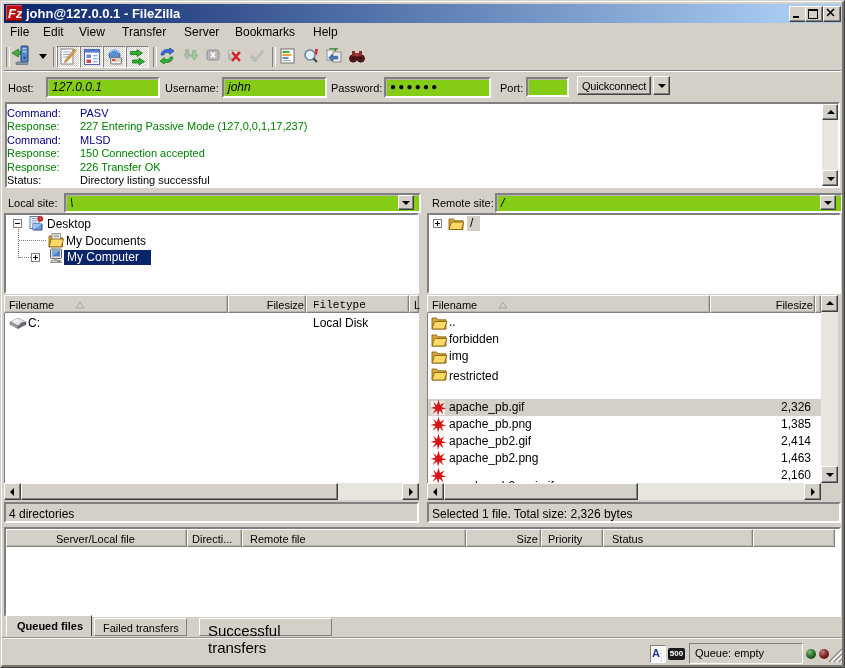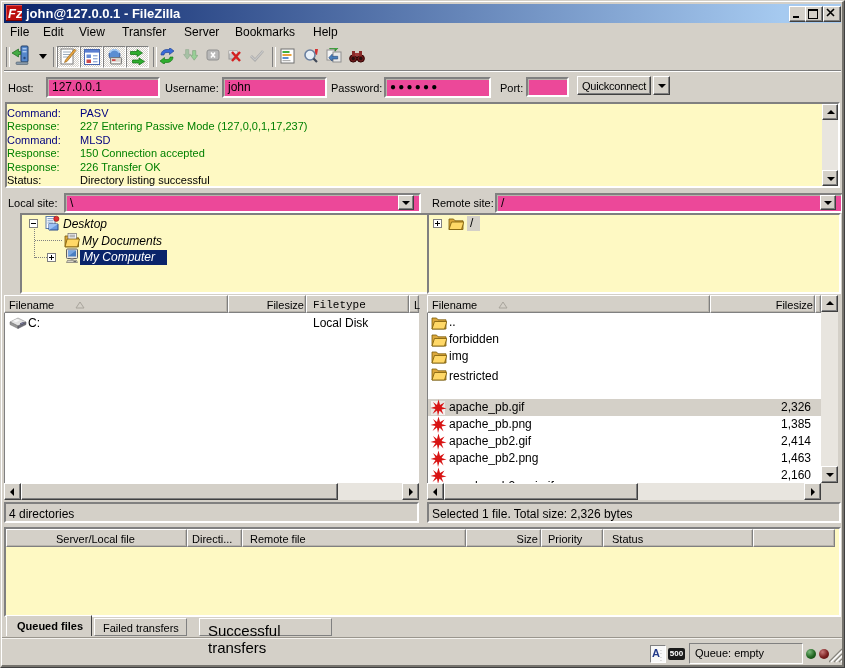--- a/index.html
+++ b/index.html
@@ -1,23 +1,23 @@
 <!DOCTYPE html>
 <html><head>
 <meta charset="utf-8">
 <style>
 html,body{margin:0;padding:0;width:845px;height:668px;overflow:hidden;}
 body{background:#d4d0c8;font-family:"Liberation Sans",sans-serif;font-size:12px;color:#000;}
 .abs{position:absolute;}
 .b0{position:absolute;inset:0;border:1px solid;border-color:#d4d0c8 #404040 #404040 #d4d0c8;pointer-events:none;z-index:50;}
 .b1{position:absolute;inset:1px;border:1px solid;border-color:#fff #76746e #76746e #fff;border-right-width:2px;border-bottom-width:2px;pointer-events:none;z-index:50;}
-.sunken{border:2px solid;border-color:#808080 #fff #fff #808080;background:#fef9c3;}
+.sunken{border:2px solid;border-color:#808080 #fff #fff #808080;background:#ffffff;}
 .sunken1{border:1px solid;border-color:#808080 #fff #fff #808080;}
 .raised{border:1px solid;border-color:#fff #404040 #404040 #fff;box-shadow:inset -1px -1px 0 #808080,inset 1px 1px 0 #d4d0c8;background:#d4d0c8;}
-.field{border:2px solid;border-color:#808080 #fff #fff #808080;background:#ec4899;box-shadow:inset 1px 1px 0 #b8b4ac;}
+.field{border:2px solid;border-color:#808080 #fff #fff #808080;background:#84cc16;box-shadow:inset 1px 1px 0 #b8b4ac;font-style:italic;}
 .hdrcell{position:absolute;top:0;height:18px;border:1px solid;border-color:#fff #808080 #808080 #fff;box-shadow:inset -1px -1px 0 #b8b4ac;background:#d4d0c8;box-sizing:border-box;}
 .hdrtxt{position:absolute;top:3px;white-space:nowrap;font-size:11px;}
 .sbbtn{position:absolute;border:1px solid;border-color:#fff #404040 #404040 #fff;box-shadow:inset -1px -1px 0 #808080;background:#d4d0c8;box-sizing:border-box;}
 .arrow{position:absolute;width:0;height:0;}
 .track{background:#e8e5df;}
 .thumb{position:absolute;border:1px solid;border-color:#fff #404040 #404040 #fff;box-shadow:inset -1px -1px 0 #808080;background:#d4d0c8;box-sizing:border-box;}
 .dotv{border-left:1px dotted #808080;}
 .doth{border-top:1px dotted #808080;}
 .pm{position:absolute;width:9px;height:9px;background:#fff;border:1px solid #808080;box-sizing:border-box;}
 .pm:before{content:"";position:absolute;left:1px;top:3px;width:5px;height:1px;background:#000;}
@@ -196,21 +196,21 @@
 <div class="raised abs" style="left:398px;top:195px;width:16px;height:15px;box-sizing:border-box;">
     <div class="arrow" style="left:3px;top:5px;border-left:4px solid transparent;border-right:4px solid transparent;border-top:4px solid #000;"></div>
   </div>
 
 <div class="abs" style="left:432px;top:197px;font-size:11px;">Remote site:</div>
 <div class="field abs" style="left:495px;top:193px;width:340px;height:15px;padding:1px 0 0 4px;">/</div>
 <div class="raised abs" style="left:820px;top:195px;width:16px;height:15px;box-sizing:border-box;">
     <div class="arrow" style="left:3px;top:5px;border-left:4px solid transparent;border-right:4px solid transparent;border-top:4px solid #000;"></div>
   </div>
 
-<div class="sunken abs" style="left:20px;top:213px;width:411px;height:77px;overflow:hidden;font-style:italic;">
+<div class="sunken abs" style="left:4px;top:213px;width:411px;height:77px;overflow:hidden;">
   <div class="abs dotv" style="left:12px;top:14px;height:29px;"></div>
   <div class="abs doth" style="left:13px;top:25px;width:27px;"></div>
   <div class="abs doth" style="left:13px;top:42px;width:12px;"></div>
   <div class="pm" style="left:7px;top:4px;"></div>
   <svg class="abs" style="left:22px;top:0px;" width="16" height="16" viewBox="0 0 16 16">
       <rect x="2" y="1.5" width="9" height="12" fill="#fff" stroke="#5a7aa8"></rect>
       <rect x="3.5" y="3" width="6" height="1.2" fill="#8aa8cc"></rect>
       <rect x="3.5" y="5.2" width="6" height="1.2" fill="#8aa8cc"></rect>
       <rect x="3.5" y="7.4" width="6" height="1.2" fill="#8aa8cc"></rect>
       <path d="M5 9 h9 v6 H5 Z" fill="#6a9ae0" stroke="#2a4a8a"></path>

